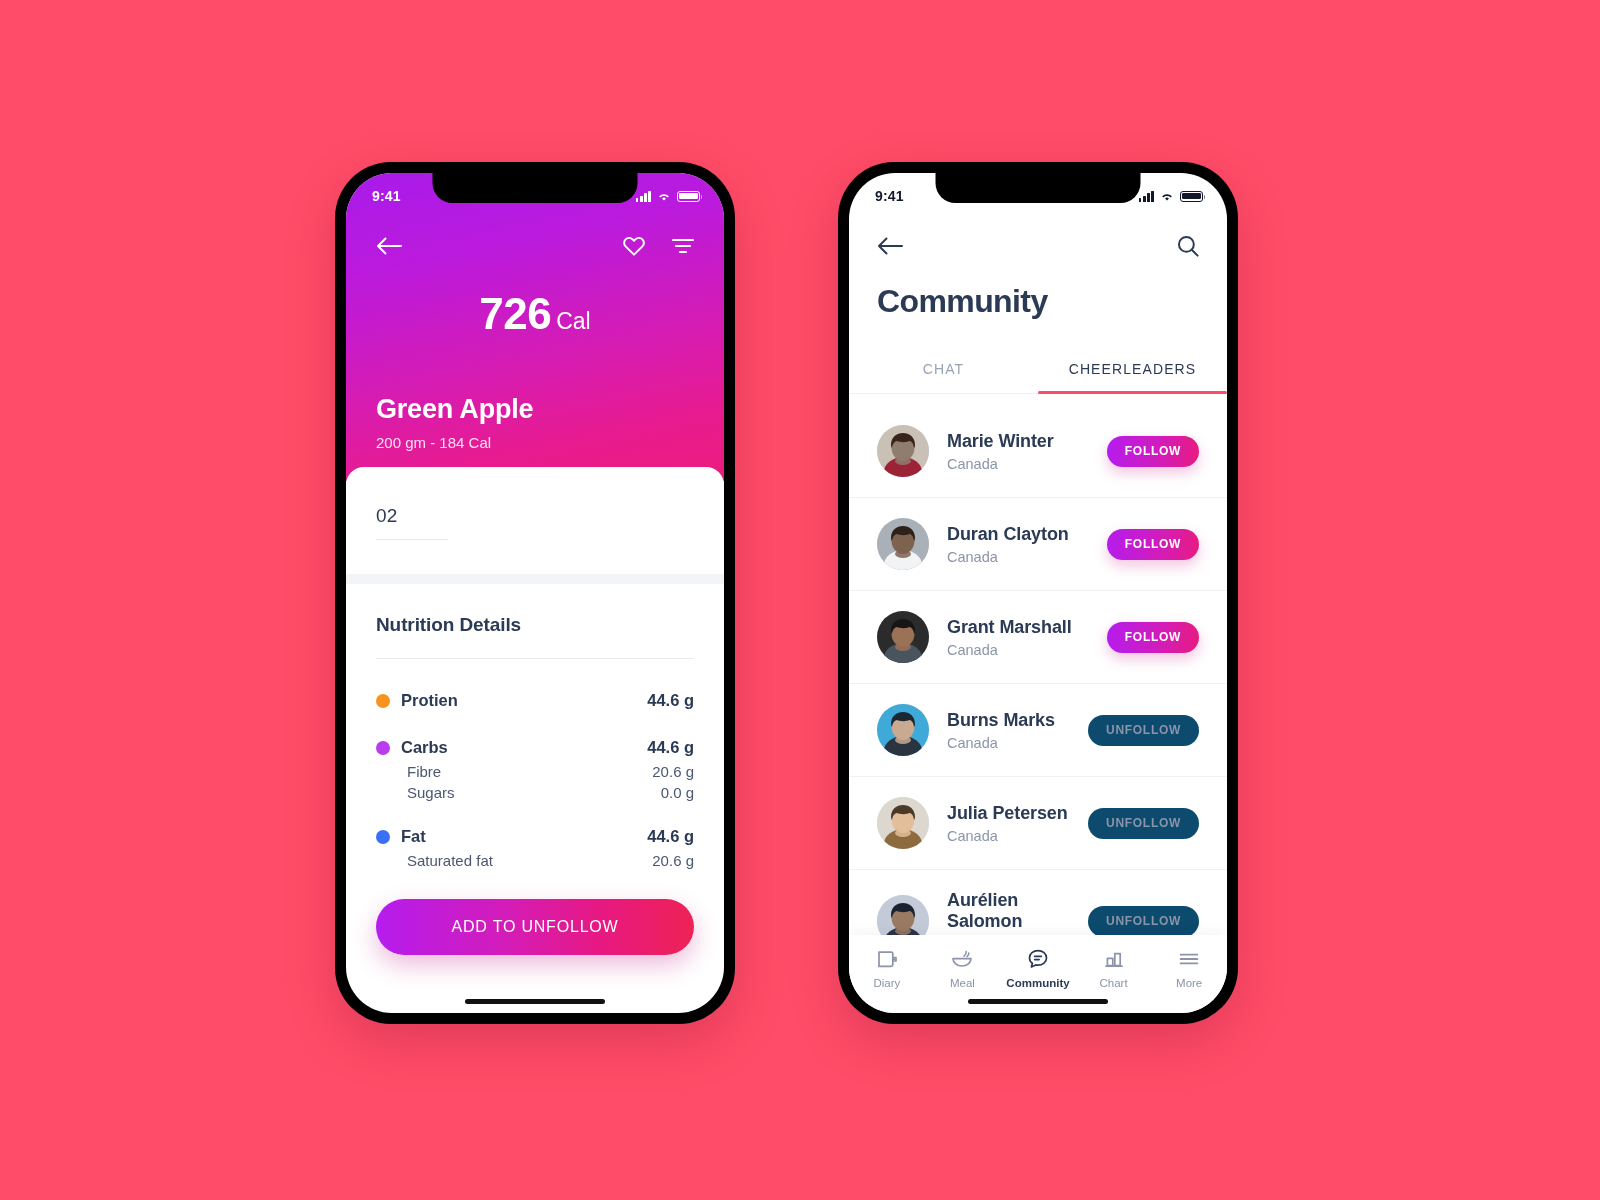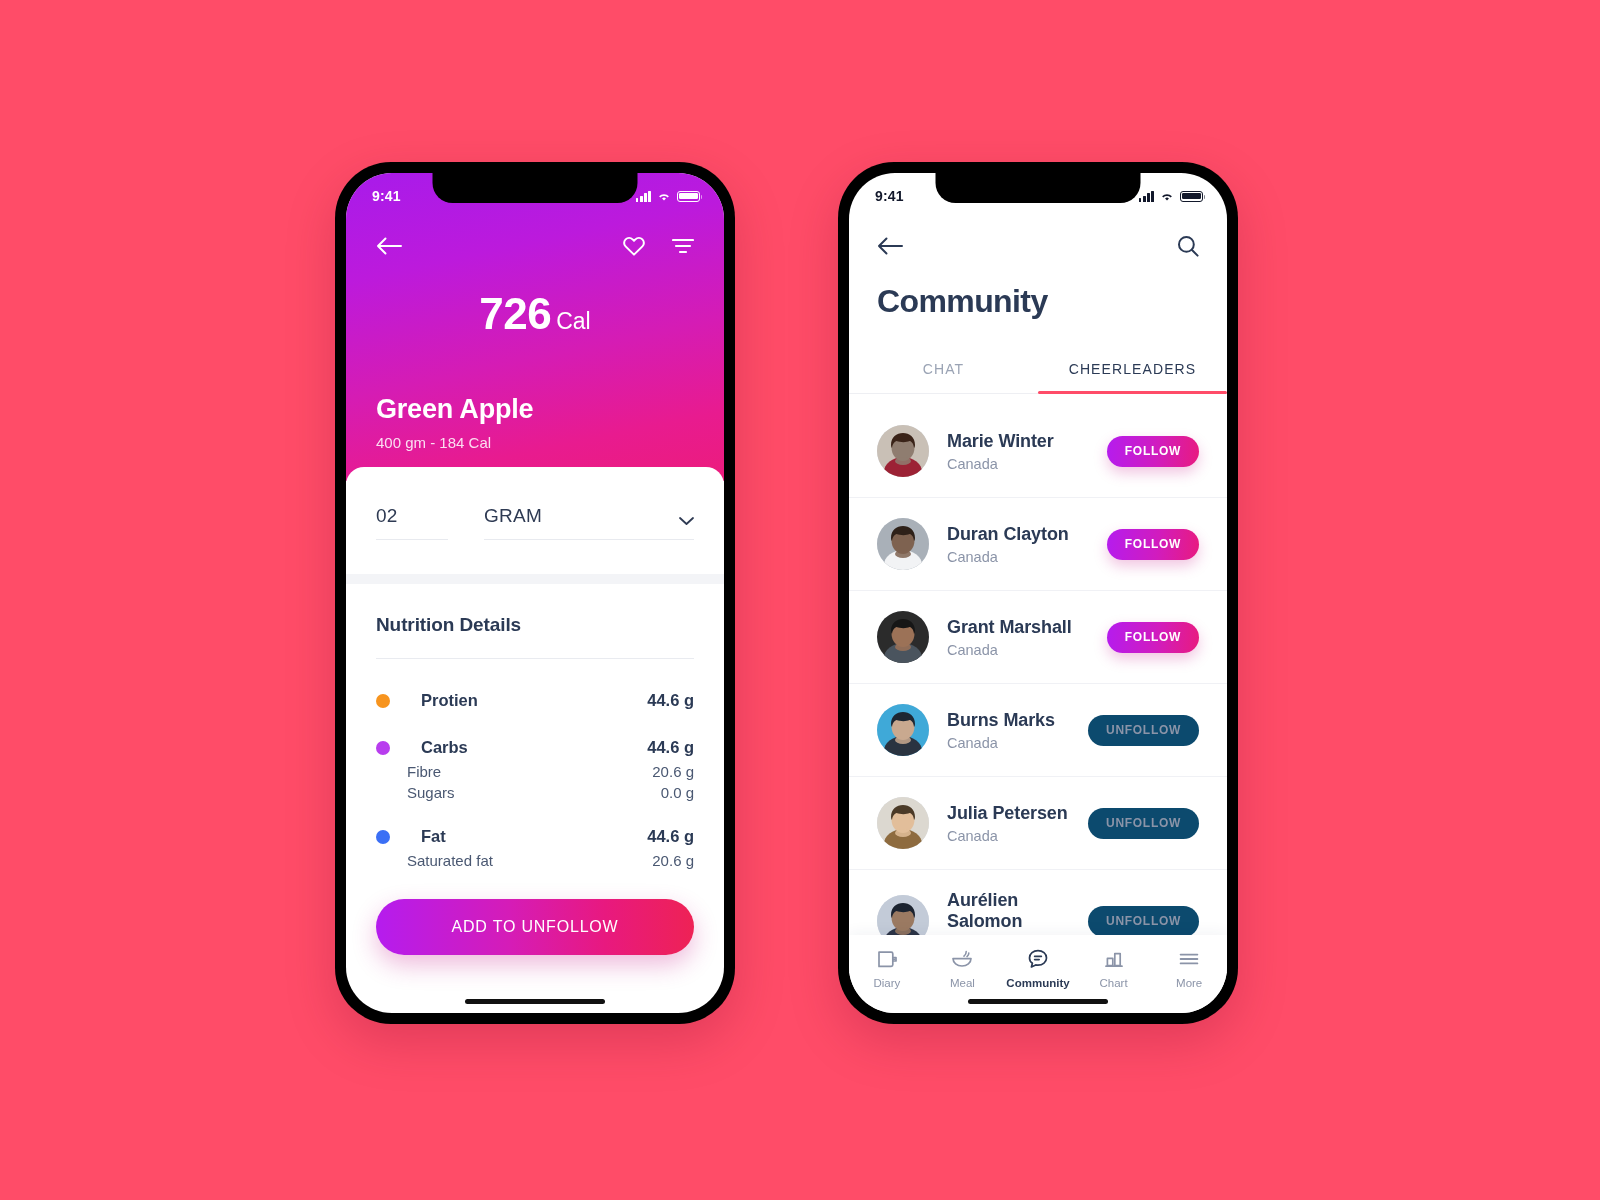--- a/index.html
+++ b/index.html
@@ -109,38 +109,38 @@
     background:#fff;
     border-radius:18px 18px 0 0;
     position:relative;
     z-index:5;
   }
   .qty-card {
     margin-top:-14px;
     padding:38px 30px 34px 30px;
     border-radius:18px 18px 0 0;
   }
-  .qty-row { display:flex; align-items:flex-end; gap:36px; }
+  .qty-row { display:flex; align-items:flex-end; gap:26px; }
   .field { border-bottom:1.4px solid #E8EAEF; padding-bottom:12px; }
   .field-qty { width:72px; }
   .field-unit { flex:1; display:flex; align-items:center; justify-content:space-between; }
   .field-val { font-size:19px; color:#2E3A53; letter-spacing:.3px; }
   .chev { width:15px; height:9px; }
 
   .card-gap { height:10px; background:#F3F4F7; }
 
   .nutri-card { padding:30px 30px 0 30px; }
   .nutri-title { font-size:19px; font-weight:bold; color:#2B3A55; letter-spacing:-.1px; }
   .nutri-rule { height:1.4px; background:#E9EBF0; margin-top:22px; }
   .nutri-list { padding-top:22px; }
   .nrow {
     display:flex; align-items:center; justify-content:space-between;
     padding:10px 0 4px 0;
   }
-  .nrow-left { display:flex; align-items:center; gap:31px; }
+  .nrow-left { display:flex; align-items:center; gap:11px; }
   .dot { width:14px; height:14px; border-radius:50%; flex:none; }
   .nrow-name { font-size:16.5px; font-weight:bold; color:#2B3A55; }
   .nrow-val  { font-size:16.5px; font-weight:bold; color:#2B3A55;margin-left:8px; }
   .subrow {
     display:flex; align-items:flex-start; justify-content:space-between;
     padding:2px 0 2px 31px;
   }
   .subrow-name { font-size:15px; color:#4A5872; }
   .subrow-val  { font-size:15px; color:#4A5872; }
   .nrow.spaced { margin-top:14px; }
@@ -284,35 +284,27 @@
               </span>
             </button>
           </div>
         </div>
 
         <div class="cal-wrap">
           <span class="cal-num">726</span><span class="cal-unit">Cal</span>
         </div>
 
         <div class="food-name">Green Apple</div>
-        <div class="food-sub">400 gm - 184 Cal</div>
+        <div class="food-sub">200 gm - 184 Cal</div>
       </div>
 
       <div class="card qty-card">
         <div class="qty-row">
           <div class="field field-qty">
             <span class="field-val">02</span>
-          </div>
-          <div class="field field-unit">
-            <span class="field-val">GRAM</span>
-            <span class="chev">
-              <svg width="15" height="9" viewBox="0 0 15 9" fill="none">
-                <path d="M1 1l6.5 6L14 1" stroke="#2E3A53" stroke-width="1.8" stroke-linecap="round" stroke-linejoin="round"></path>
-              </svg>
-            </span>
           </div>
         </div>
       </div>
 
       <div class="card-gap"></div>
 
       <div class="card nutri-card">
         <div class="nutri-title">Nutrition Details</div>
         <div class="nutri-rule"></div>
         <div class="nutri-list" id="nutrition-list">

